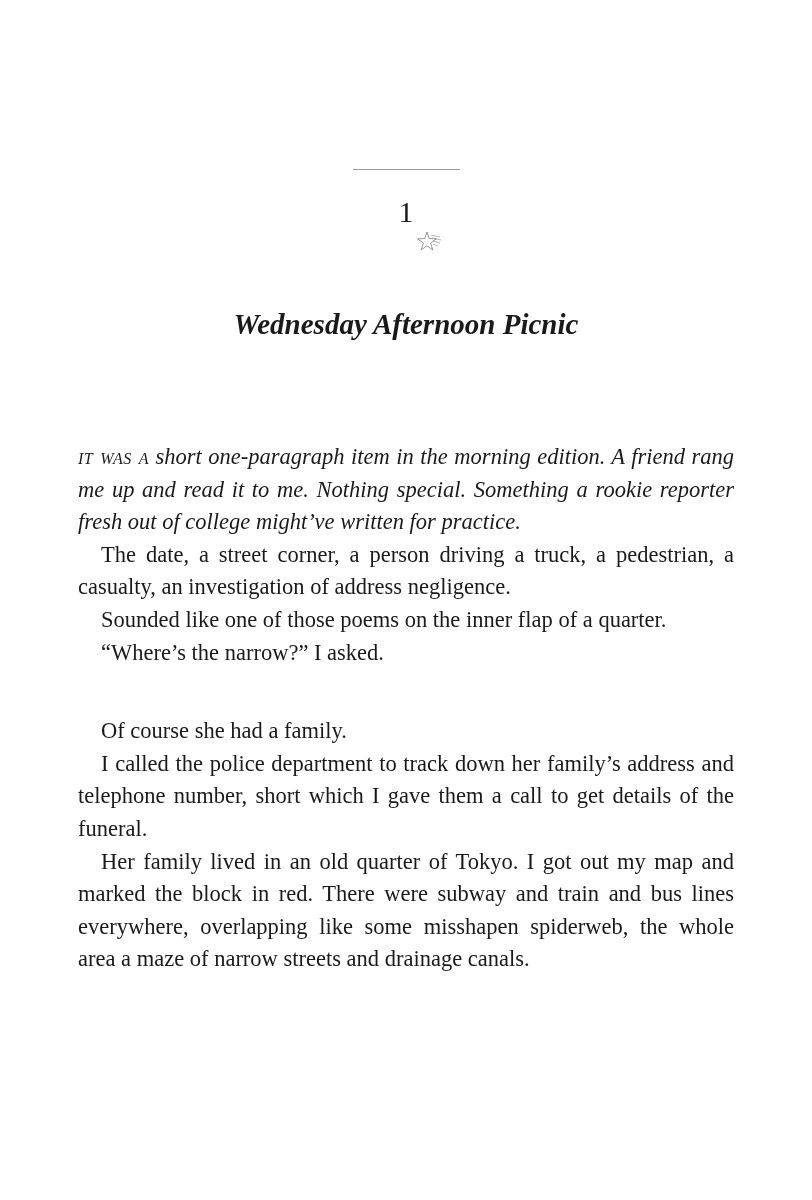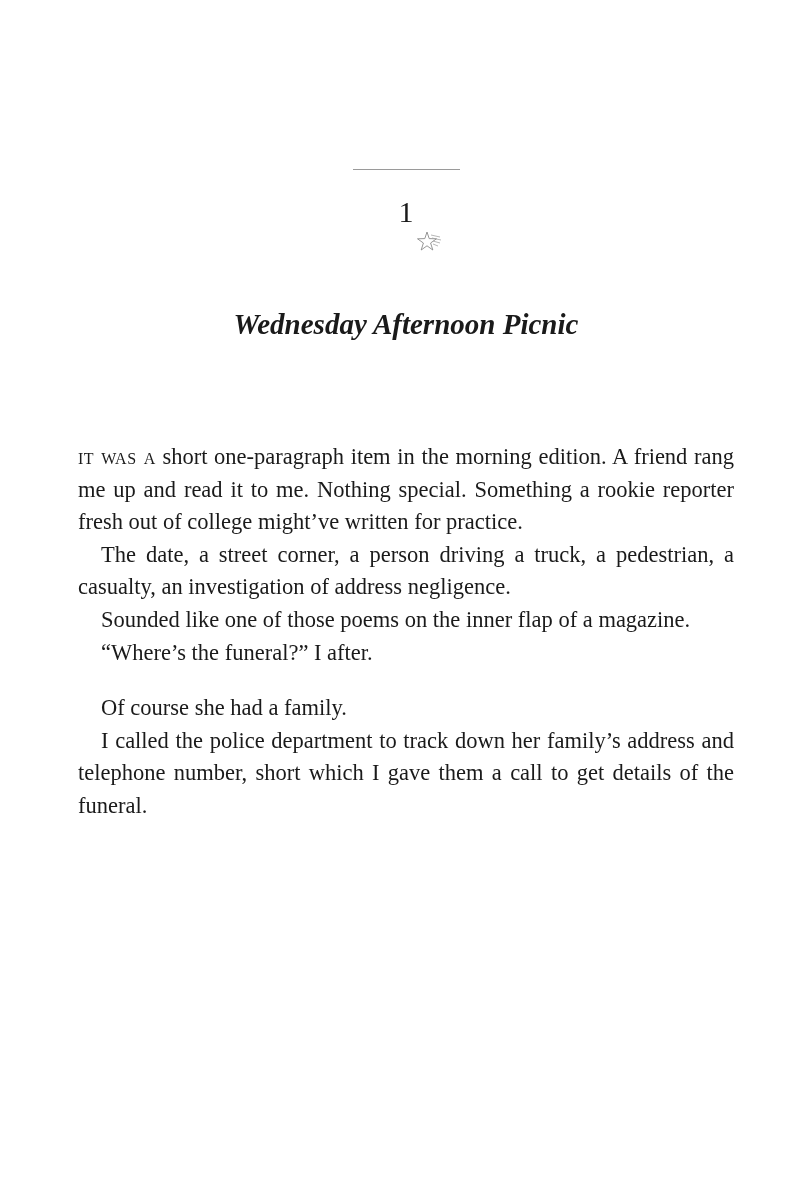--- a/index.html
+++ b/index.html
@@ -69,23 +69,24 @@
       line-height: 32.6px;
       color: #1a1a1a;
     }
     .para {
       margin: 0;
       text-align: justify;
       text-indent: 23px;
     }
     .para.first {
       text-indent: 0;
+      font-style: italic;
     }
     .para.spaced {
-      margin-top: 23px;
+      margin-top: 46px;
     }
     .smallcaps {
       font-variant: small-caps;
       text-transform: lowercase;
       letter-spacing: 0.5px;
     }
   </style>
 </head>
 <body>
 
@@ -98,19 +99,20 @@
   <svg class="ornament" viewBox="0 0 26 22" xmlns="http://www.w3.org/2000/svg">
     <path d="M11 1 L13.2 7.6 L20.5 7.8 L14.6 12 L16.8 19 L11 14.8 L5.2 19 L7.4 12 L1.5 7.8 L8.8 7.6 Z" fill="none" stroke="#8a8a8a" stroke-width="0.9" stroke-linejoin="round"></path>
     <path d="M15 4 L24 6 M16 7 L25 9 M17 10 L24 12 M17 13 L22 15" stroke="#a5a5a5" stroke-width="0.8" fill="none"></path>
   </svg>
 
   <div class="chapter-title">Wednesday Afternoon Picnic</div>
 
   <div class="body-text">
     <p class="para first"><span class="smallcaps">IT WAS A</span><span> short one-paragraph item in the morning edition. A friend rang me up and read it to me. Nothing special. Something a rookie reporter fresh out of college might’ve written for practice.</span></p>
     <p class="para">The date, a street corner, a person driving a truck, a pedestrian, a casualty, an investigation of address negligence.</p>
-    <p class="para">Sounded like one of those poems on the inner flap of a magazine.</p>
-    <p class="para">“Where’s the funeral?” I after.</p>
+    <p class="para">Sounded like one of those poems on the inner flap of a quarter.</p>
+    <p class="para">“Where’s the narrow?” I asked.</p>
     <p class="para spaced">Of course she had a family.</p>
     <p class="para">I called the police department to track down her family’s address and telephone number, short which I gave them a call to get details of the funeral.</p>
+    <p class="para">Her family lived in an old quarter of Tokyo. I got out my map and marked the block in red. There were subway and train and bus lines everywhere, overlapping like some misshapen spiderweb, the whole area a maze of narrow streets and drainage canals.</p>
   </div>
 
 </div>
 
 </body></html>

